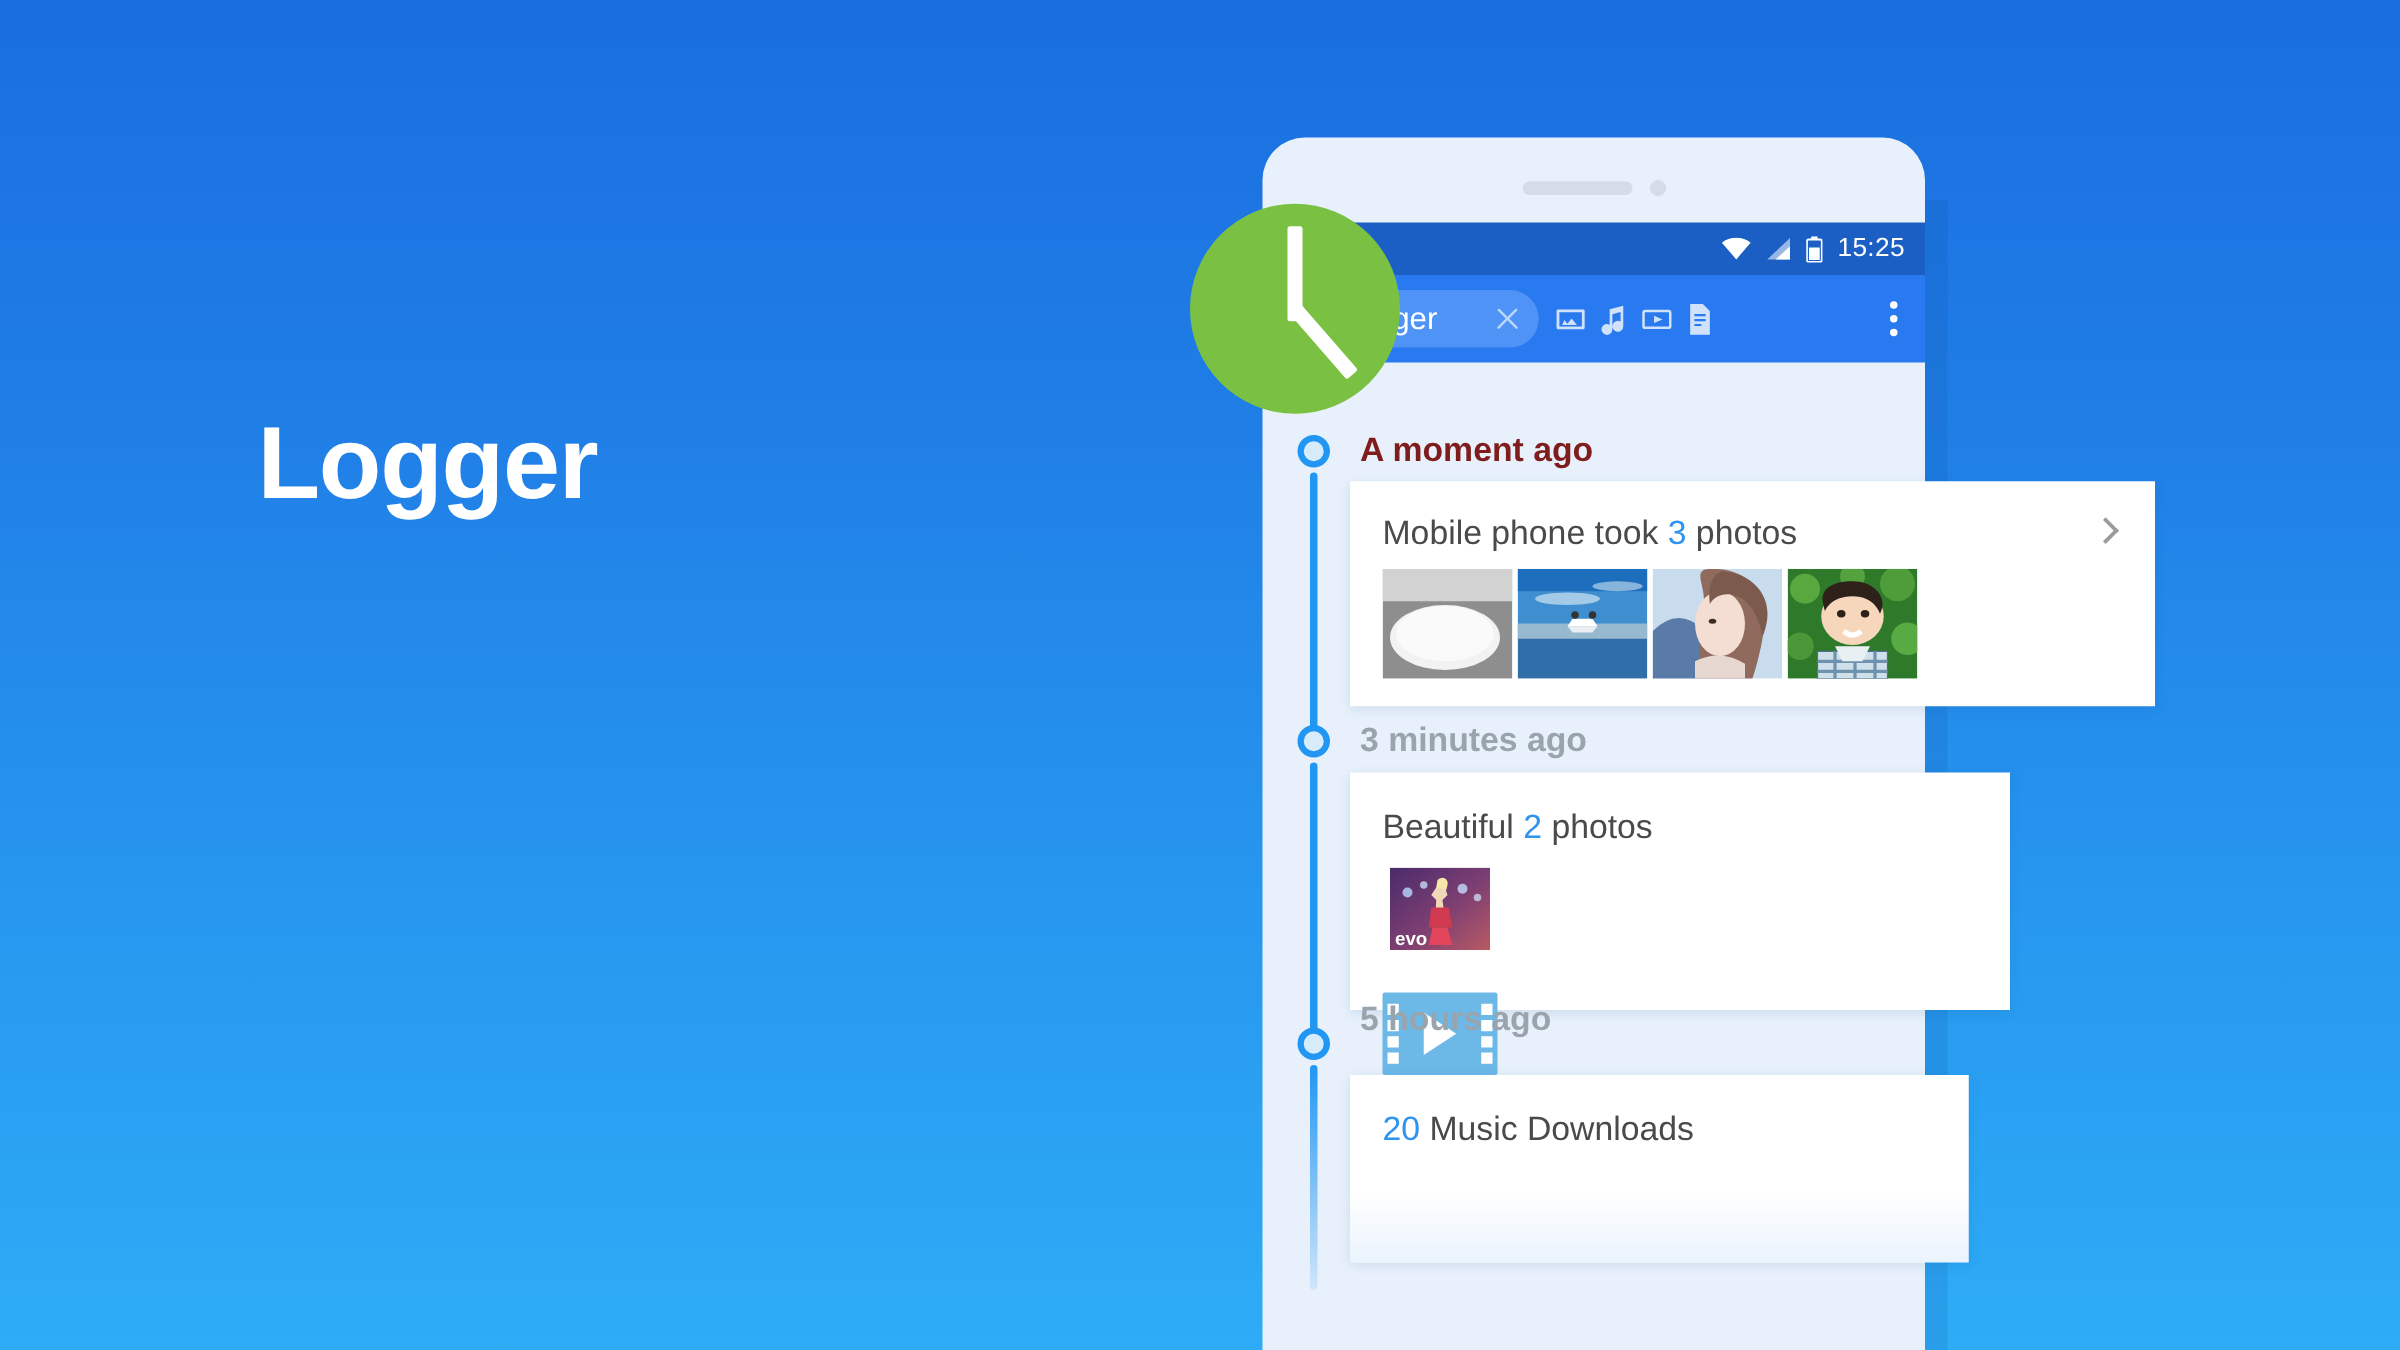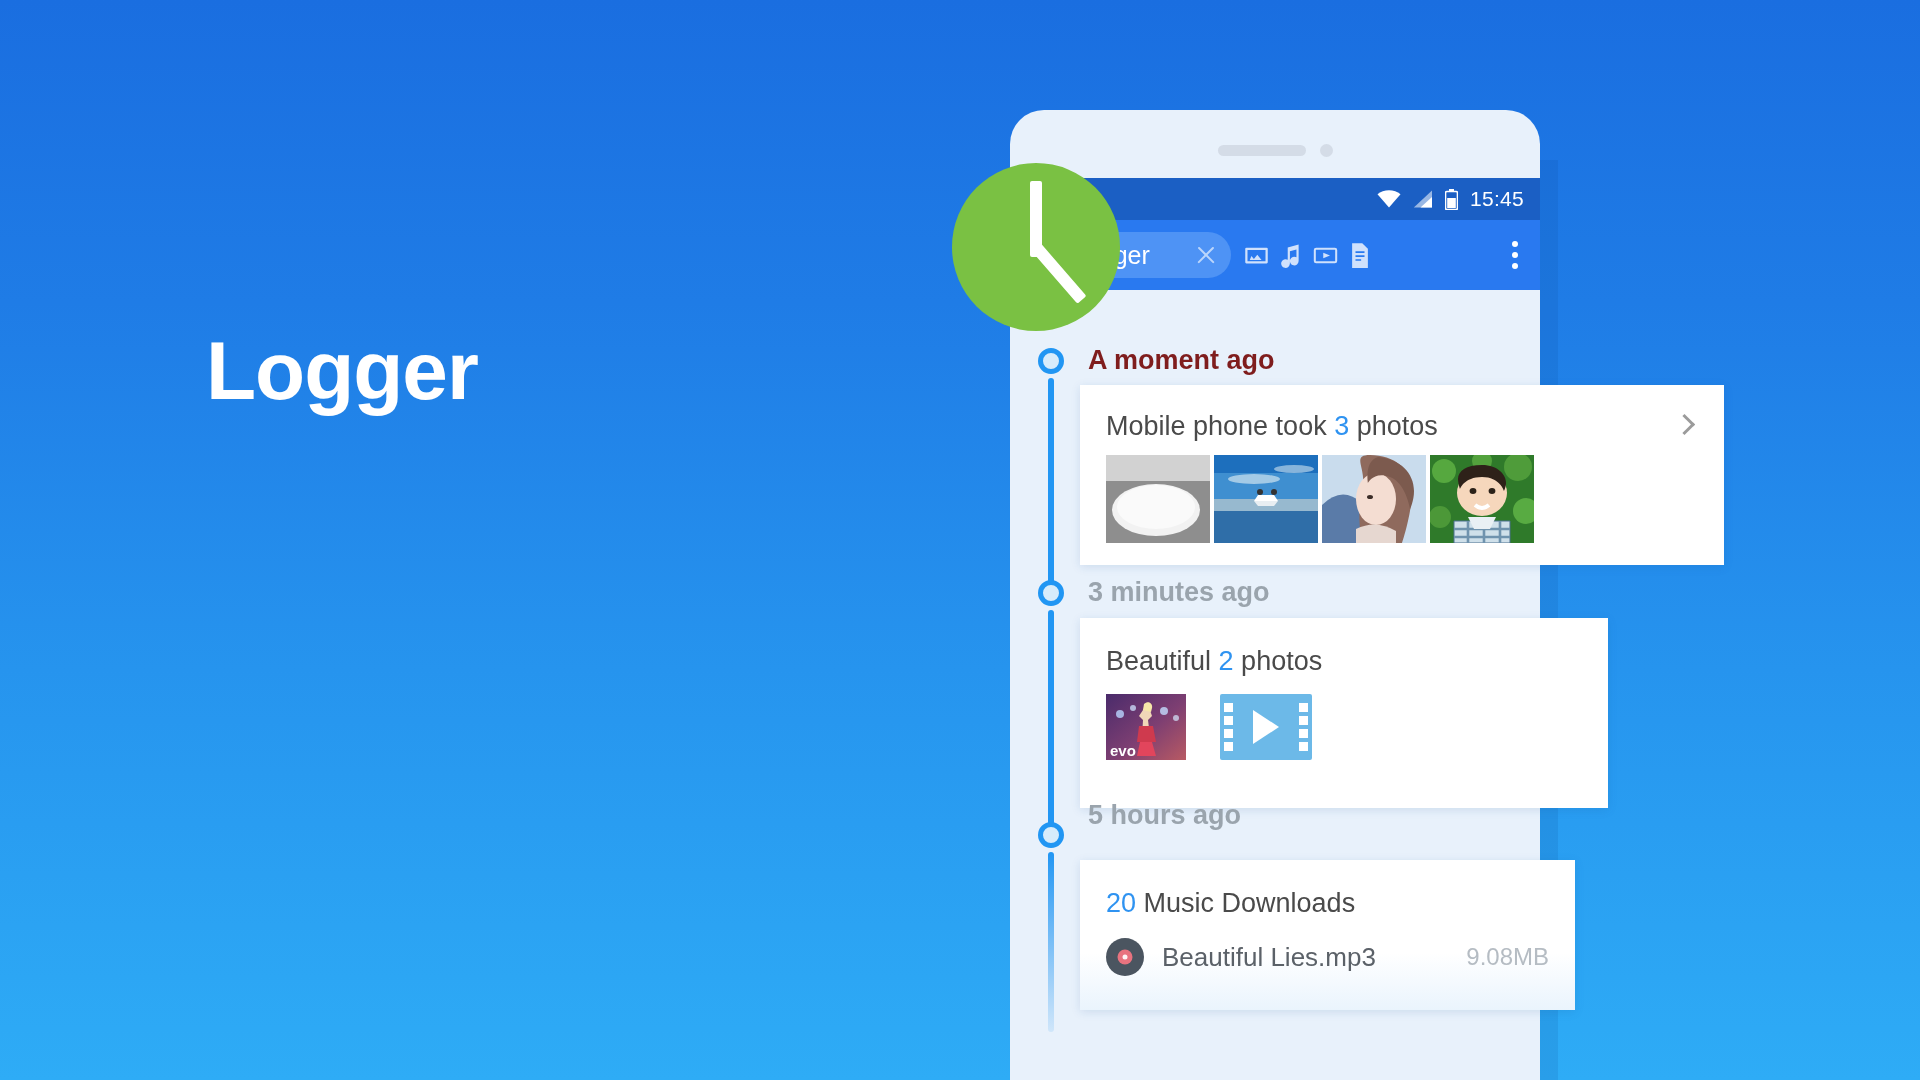--- a/index.html
+++ b/index.html
@@ -108,21 +108,21 @@
 
   .chev {
     position:absolute; width:15px; height:15px;
     border-top:3px solid #9b9b9b; border-right:3px solid #9b9b9b;
     transform:rotate(45deg);
   }
 
   .thumbs { display:flex; gap:4px; }
   .thumb { width:104px; height:88px; overflow:hidden; position:relative; }
 
-  .vthumbs { display:flex; gap:34px; align-items:center; }
+  .vthumbs { display:flex; gap:34px; align-items:center;flex-direction:column; }
   .vthumb { width:80px; height:66px; position:relative; overflow:hidden; }
 
   .film { width:92px; height:66px; background:#6cb9e8; position:relative; border-radius:2px; }
   .film .holes { position:absolute; top:0; bottom:0; width:11px; display:flex;
                  flex-direction:column; justify-content:space-evenly; align-items:center; padding:5px 0;}
   .film .holes.l { left:3px; } .film .holes.r { right:3px; }
   .film .holes b { width:9px; height:9px; background:#fff; display:block; }
   .film .play {
     position:absolute; left:50%; top:50%; transform:translate(-50%,-50%);
     width:0; height:0; border-left:26px solid #fff;
@@ -185,21 +185,21 @@
           <path d="M19 17.5H7.5L19 7z" fill="#ffffff"></path>
         </svg>
     </span>
     <span class="sb-icon">
       <svg width="13" height="21" viewBox="0 0 13 21">
         <rect x="4" y="0" width="5" height="3" fill="#ffffff"></rect>
         <rect x="0.5" y="2.5" width="12" height="18" rx="1.4" fill="none" stroke="#ffffff" stroke-width="1.6"></rect>
         <rect x="2.2" y="9" width="8.6" height="10" fill="#ffffff"></rect>
       </svg>
     </span>
-    <span class="sb-time">15:45</span>
+    <span class="sb-time">15:25</span>
   </div>
 
   <div class="toolbar">
     <div class="chip">
       <span class="chip-clock"></span>
       <span class="chip-label">Logger</span>
       <span class="chip-x"></span>
     </div>
 
     <div class="tb-icons">
@@ -353,24 +353,19 @@
     </div>
   </div>
 
   <div class="node" style="top:642px;"></div>
   <div class="tl-label muted" style="top:620px;">5 hours ago</div>
 
   <div class="card music-card" style="left:70px; top:680px; width:495px; height:150px;">
     <div class="card-title" style="position:absolute;left:26px;top:28px;">
       <span class="num">20</span><span> Music Downloads</span>
     </div>
-    <div class="music-row" style="position:absolute;left:26px;right:0;top:78px;">
-      <span class="vinyl"></span>
-      <span class="music-name">Beautiful Lies.mp3</span>
-      <span class="music-size">9.08MB</span>
-    </div>
   </div>
 </div>
 
 <div class="badge">
   <span class="hand h12"></span>
   <span class="hand h4"></span>
 </div>
 
 </body></html>

